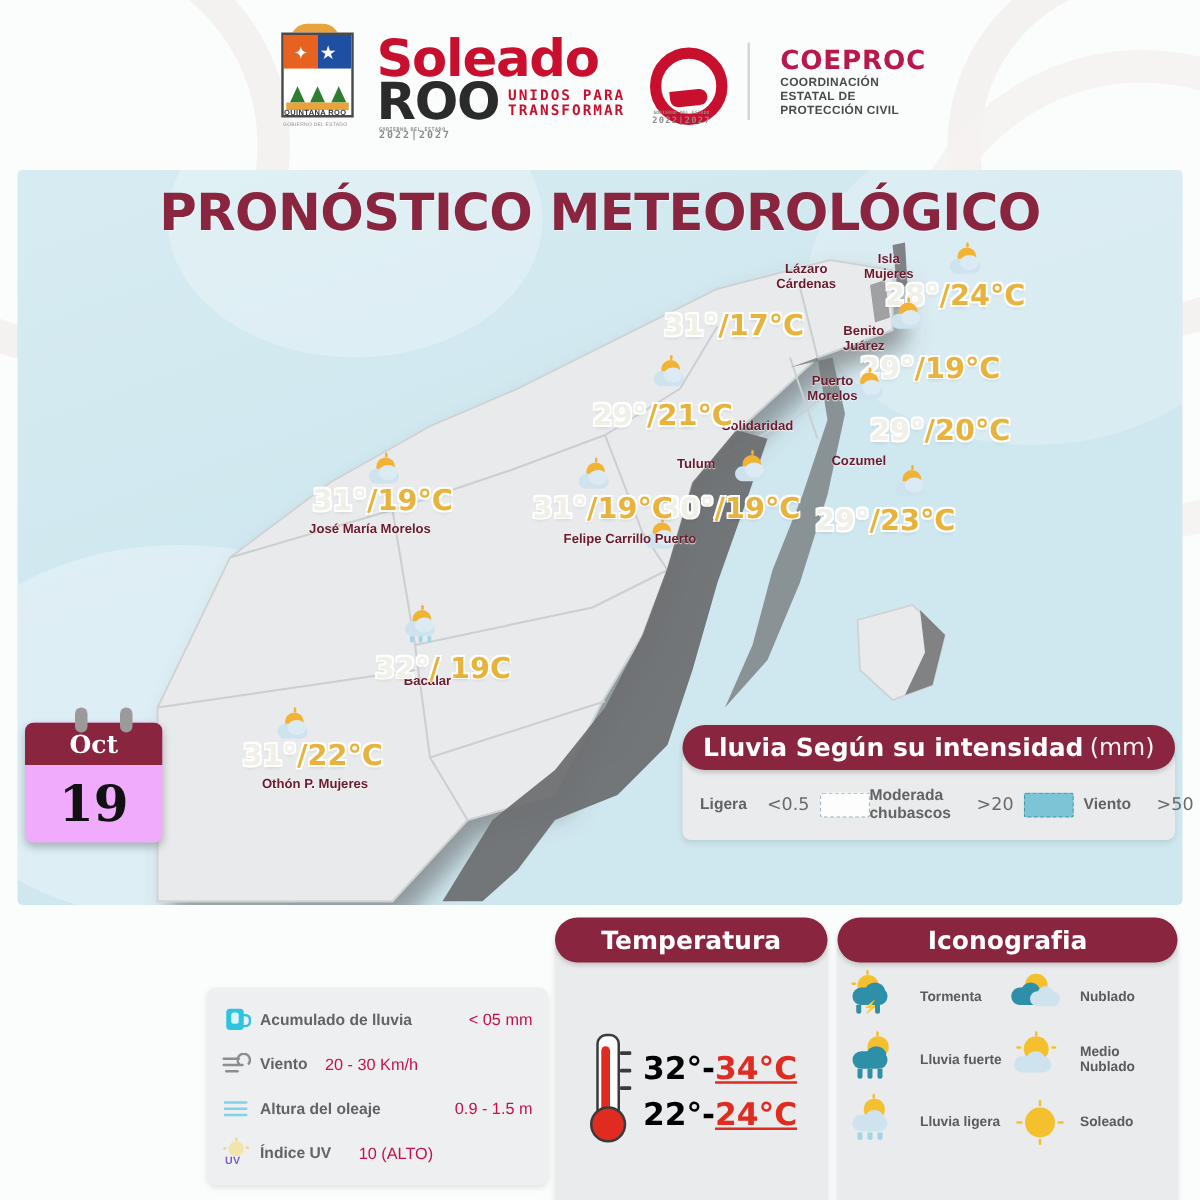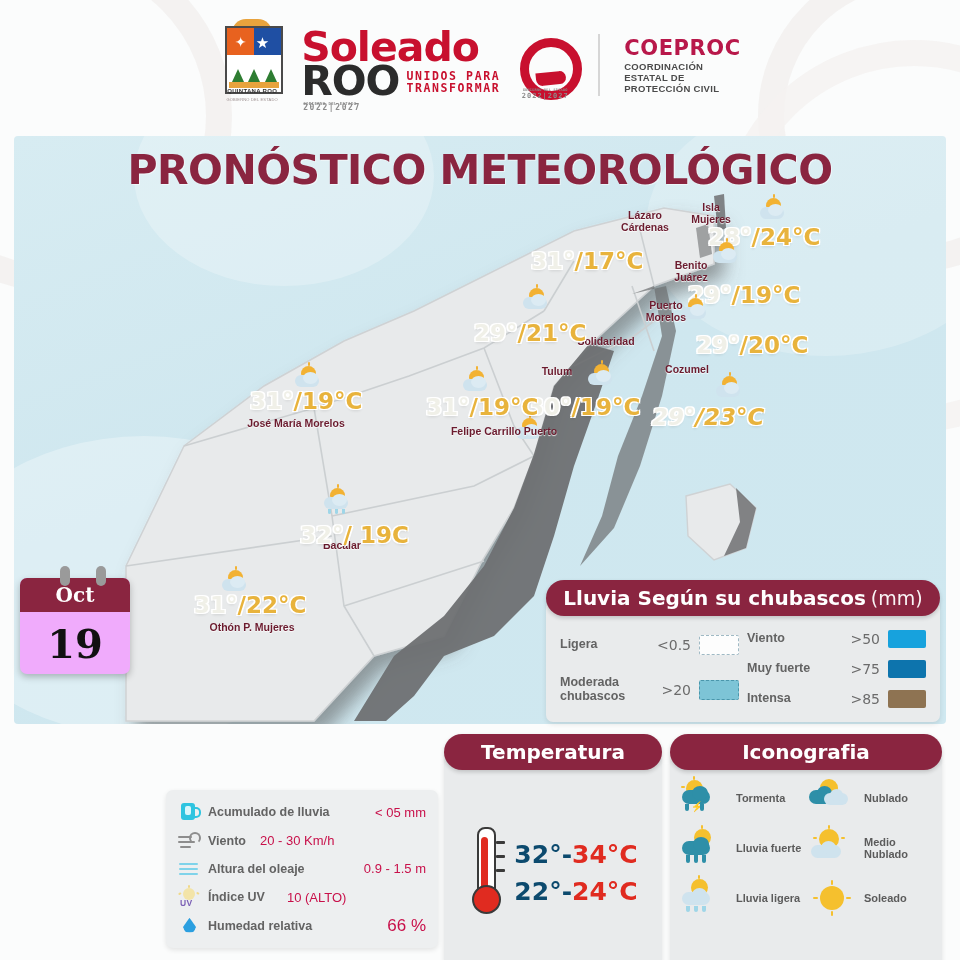--- a/index.html
+++ b/index.html
@@ -107,42 +107,42 @@
     align-items:center;justify-content:center;color:#fff;font-weight:bold;
     font-size:20px;font-family:"DejaVu Sans",sans-serif;
     box-shadow:0 2px 4px rgba(0,0,0,.18);position:relative;z-index:3;}
   .phead .mm{font-weight:normal;font-size:19px;opacity:.95;margin-left:5px;}
   .pbody{background:#e9ebec;border-radius:7px;margin-top:-16px;padding-top:22px;
     box-shadow:0 2px 5px rgba(0,0,0,.10);}
 
   
   .rainpanel{position:absolute;left:546px;top:580px;width:394px;}
   .rain-grid{display:flex;padding:8px 14px 14px 14px;gap:8px;}
-  .rain-col{flex:1;display:flex;flex-direction:column;justify-content:space-around;gap:12px;}
+  .rain-col{flex:1;display:flex;flex-direction:row;justify-content:space-around;}
   .rrow{display:flex;align-items:center;gap:8px;}
   .rlab{font-size:12.5px;font-weight:bold;color:#636363;flex:1;line-height:1.1;}
   .rval{font-size:14px;color:#6b6b6b;width:42px;text-align:right;font-family:"DejaVu Sans",sans-serif;}
   .sw{width:38px;height:18px;border-radius:2px;}
   .sw-ligera{background:#fdfdfd;border:1.5px dashed #9fb9c4;}
   .sw-mod{background:#7dc4d6;border:1.5px dashed #4a96ab;}
   .sw-fuerte{background:#17a2dd;}
   .sw-muy{background:#0d74ad;}
   .sw-int{background:#8e7352;}
 
   
   .tpanel{position:absolute;left:444px;top:734px;width:218px;}
   .tpanel .pbody{height:190px;display:flex;align-items:center;justify-content:center;gap:12px;padding-top:24px;}
   .thermo{width:34px;height:92px;position:relative;}
   .th-tube{position:absolute;left:9px;top:0;width:15px;height:68px;border:2.5px solid #3a3a3a;border-radius:8px 8px 0 0;background:#fff;}
   .th-bulb{position:absolute;left:4px;top:58px;width:25px;height:25px;border:2.5px solid #3a3a3a;border-radius:50%;background:#e02b20;}
   .th-fill{position:absolute;left:13px;top:10px;width:7px;height:58px;background:#e02b20;border-radius:4px;}
   .th-tick{position:absolute;right:-3px;width:9px;height:2.5px;background:#3a3a3a;border-radius:1px;}
   .tvals{display:flex;flex-direction:column;gap:8px;}
   .tval{font-size:25px;font-weight:bold;font-family:"DejaVu Sans",sans-serif;white-space:nowrap;}
-  .tval .lo{color:#0c4a6e;} .tval .hi{color:#e02b20;}
+  .tval .lo{color:#000000;} .tval .hi{color:#e02b20;text-decoration:underline;}
 
   
   .ipanel{position:absolute;left:670px;top:734px;width:272px;}
   .ipanel .pbody{height:190px;padding:24px 10px 8px 10px;}
   .igrid{display:grid;grid-template-columns:1fr 1fr;gap:10px 4px;}
   .icell{display:flex;align-items:center;gap:6px;}
   .ilab{font-size:11px;font-weight:bold;color:#5b5b5b;line-height:1.12;}
   .ibox{width:50px;height:40px;position:relative;flex:0 0 50px;}
   .i-sun{position:absolute;border-radius:50%;background:#f5c02e;}
   .i-cloud-d{position:absolute;border-radius:12px;background:#2e8fa8;}
@@ -379,21 +379,21 @@
 
     <div class="wicon" style="left:700px;top:240px;">
       <div class="sun"></div>
         <div class="ray"></div>
         <div class="cl1"></div>
         <div class="cl2"></div>
     </div>
     <div class="city" style="left:628px;top:228px;width:90px;">
       <span style="white-space:pre-line">Cozumel</span>
     </div>
-    <div class="temp" style="left:638px;top:268px;font-style:italic;">
+    <div class="temp" style="left:638px;top:268px;">
       <span class="hi">29°</span>/<span>23°C</span>
     </div>
 
     <div class="wicon" style="left:279px;top:230px;">
       <div class="sun"></div>
         <div class="ray"></div>
         <div class="cl1"></div>
         <div class="cl2"></div>
     </div>
     <div class="city" style="left:212px;top:282px;width:140px;">
@@ -452,21 +452,21 @@
     <div class="cal" style="position:absolute;left:0;top:6px;">
       <div class="cal-top">
           <div class="cal-m">Oct</div>
         </div>
       <div class="cal-d">19</div>
     </div>
   </div>
 
   <div class="rainpanel">
     <div class="phead">
-      <span>Lluvia Según su chubascos</span>
+      <span>Lluvia Según su intensidad</span>
         <span class="mm">(mm)</span>
     </div>
     <div class="pbody">
       <div class="rain-grid">
         <div class="rain-col">
           <div class="rrow">
             <div class="rlab" style="white-space:pre-line">Ligera</div>
             <div class="rval">&lt;0.5</div>
             <div class="sw sw-ligera"></div>
           </div>
@@ -642,22 +642,15 @@
         <div class="uvsun"></div>
         <div class="uvray" style="left:10px;top:-2px;"></div>
         <div class="uvray" style="left:1px;top:5px;transform:rotate(60deg);"></div>
         <div class="uvray" style="left:19px;top:5px;transform:rotate(-60deg);"></div>
         <div class="uvtxt">UV</div>
       </div>
       <div class="clab">Índice UV</div>
       <div class="cval" style="margin-left:14px;margin-right:auto;">10 (ALTO)</div>
     </div>
 
-    <div class="crow">
-      <div class="cico">
-        <div class="dropi"></div>
-      </div>
-      <div class="clab">Humedad relativa</div>
-      <div class="cval big">66 %</div>
-    </div>
 
   </div>
 </div>
 
 </body></html>

